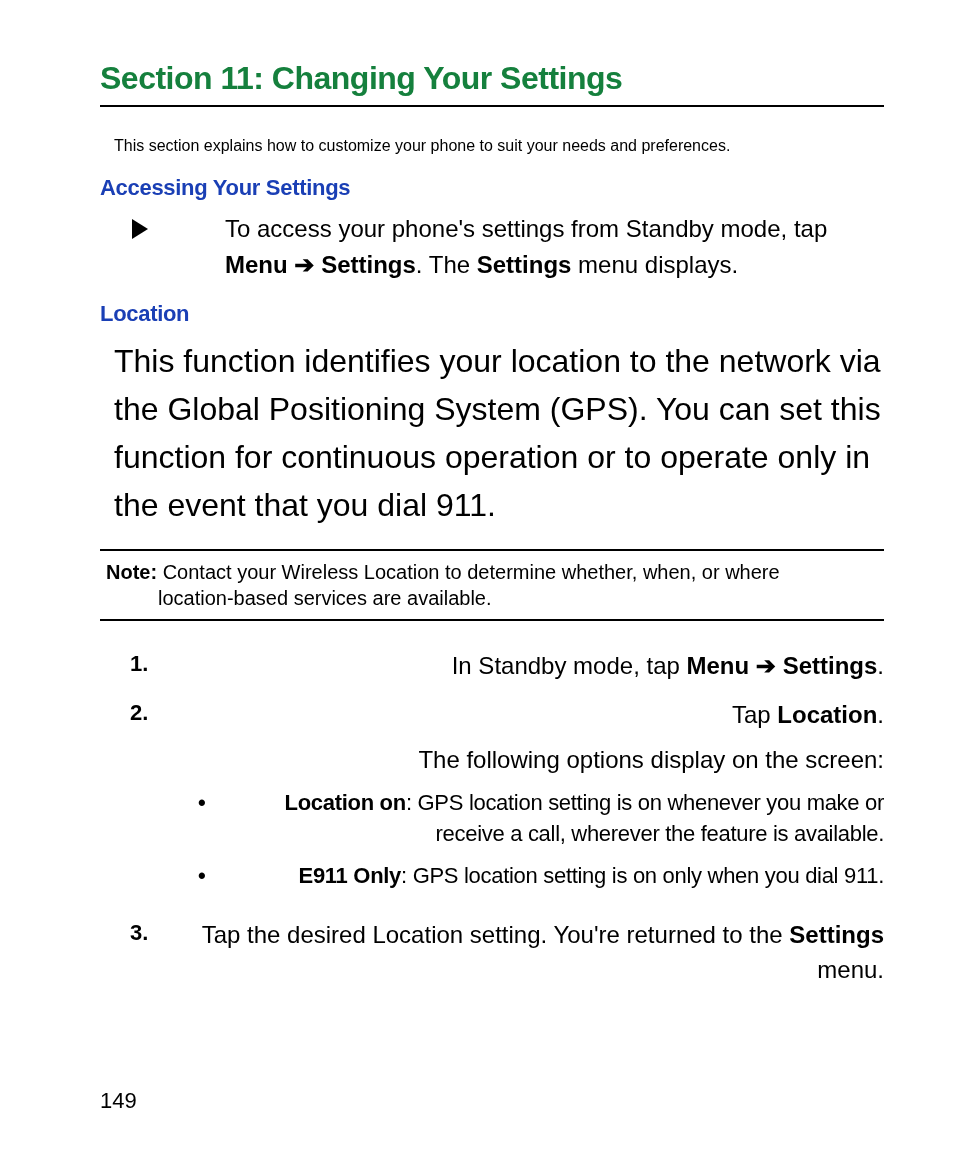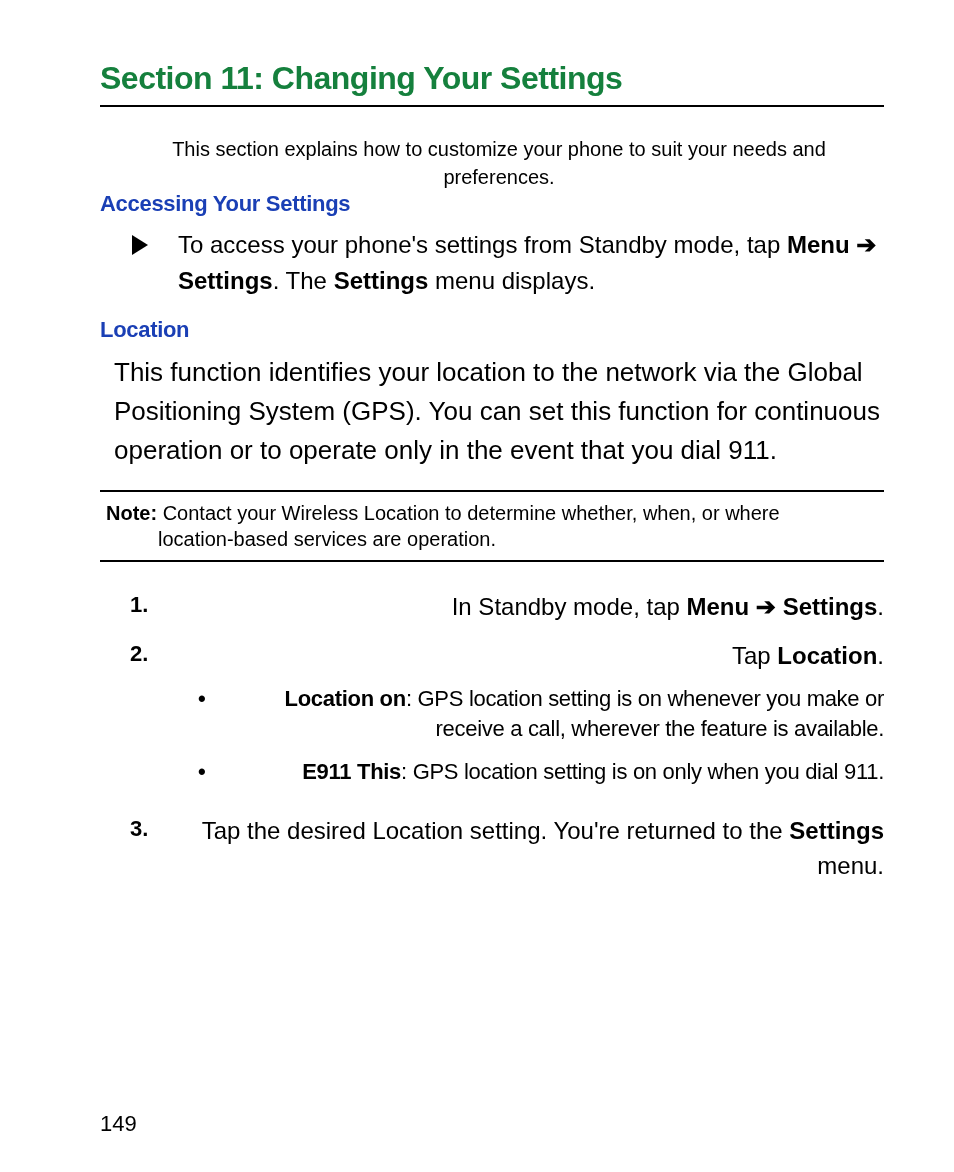--- a/index.html
+++ b/index.html
@@ -23,56 +23,57 @@
       font-family: Arial, Helvetica, sans-serif;
       letter-spacing: -0.5px;
       margin-bottom: 8px;
     }
     .title-rule {
       border: none;
       border-top: 2px solid #000;
       margin-bottom: 28px;
     }
     .intro-para {
-      font-size: 20px;
+      font-size: 16px;
       line-height: 1.4;
       margin-left: 14px;
+      margin-bottom: 18px;
       font-family: Arial, Helvetica, sans-serif;
       font-stretch: condensed;
-      text-align: center;
     }
     .subheading {
       color: #1a3fb5;
       font-size: 22px;
       font-weight: 900;
       margin-bottom: 10px;
       letter-spacing: -0.3px;
     }
     .arrow-row {
       display: flex;
       align-items: flex-start;
       margin-left: 32px;
       margin-bottom: 18px;
+      gap: 47px;
     }
     .arrow-icon {
       width: 0;
       height: 0;
       border-top: 10px solid transparent;
       border-bottom: 10px solid transparent;
       border-left: 16px solid #000;
       margin-top: 8px;
       margin-right: 30px;
       flex-shrink: 0;
     }
     .arrow-text {
       font-size: 24px;
       line-height: 1.5;
     }
     .body-para {
-      font-size: 26px;
+      font-size: 32px;
       line-height: 1.5;
       margin-left: 14px;
       margin-bottom: 20px;
     }
     .note-rule-top {
       border: none;
       border-top: 2px solid #000;
       margin-bottom: 8px;
     }
     .note-rule-bottom {
@@ -142,21 +143,21 @@
       font-family: Arial, Helvetica, sans-serif;
     }
     .b {
       font-weight: bold;
     }
     .small-arrow {
       font-weight: bold;
     }
     .page-number {
       position: absolute;
-      bottom: 35px;
+      bottom: 58px;
       left: 100px;
       font-size: 22px;
     }
     .condensed {
       font-family: 'Arial Narrow', Arial, sans-serif;
       letter-spacing: -0.3px;
     }
   </style>
 </head>
 <body>
@@ -177,48 +178,49 @@
   </div>
 </div>
 
 <h2 class="subheading">Location</h2>
 
 <p class="body-para">This function identifies your location to the network via the Global Positioning System (GPS). You can set this function for continuous operation or to operate only in the event that you dial 911.</p>
 
 <hr class="note-rule-top">
 <div class="note-text">
   <span class="note-label b">Note:</span><span> Contact your Wireless Location to determine whether, when, or where</span>
-  <span class="note-indent">location-based services are operation.</span>
+  <span class="note-indent">location-based services are available.</span>
 </div>
 <hr class="note-rule-bottom">
 
 <div class="ol-list">
 
   <div class="ol-item">
     <div class="ol-num">1.</div>
     <div class="ol-body">
       <span>In Standby mode, tap </span><span class="b">Menu</span> <span class="b small-arrow">➔</span> <span class="b">Settings</span><span>.</span>
     </div>
   </div>
 
   <div class="ol-item">
     <div class="ol-num">2.</div>
     <div class="ol-body">
       <span>Tap </span><span class="b">Location</span><span>.</span>
+      <div class="sub-para">The following options display on the screen:</div>
       <div class="bullet-list">
         <div class="bullet-item">
           <span class="bullet-dot">•</span>
           <div class="bullet-body condensed">
             <span class="b">Location on</span><span>: GPS location setting is on whenever you make or receive a call, wherever the feature is available.</span>
           </div>
         </div>
         <div class="bullet-item">
           <span class="bullet-dot">•</span>
           <div class="bullet-body condensed">
-            <span class="b">E911 This</span><span>: GPS location setting is on only when you dial 911.</span>
+            <span class="b">E911 Only</span><span>: GPS location setting is on only when you dial 911.</span>
           </div>
         </div>
       </div>
     </div>
   </div>
 
   <div class="ol-item">
     <div class="ol-num">3.</div>
     <div class="ol-body">
       <span>Tap the desired Location setting. You're returned to the </span><span class="b">Settings</span><span> menu.</span>

